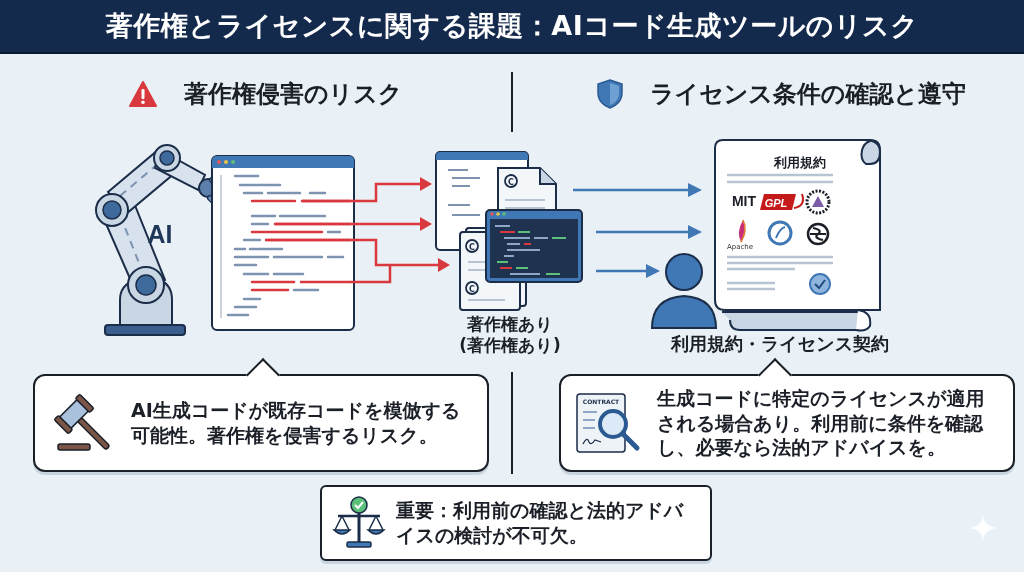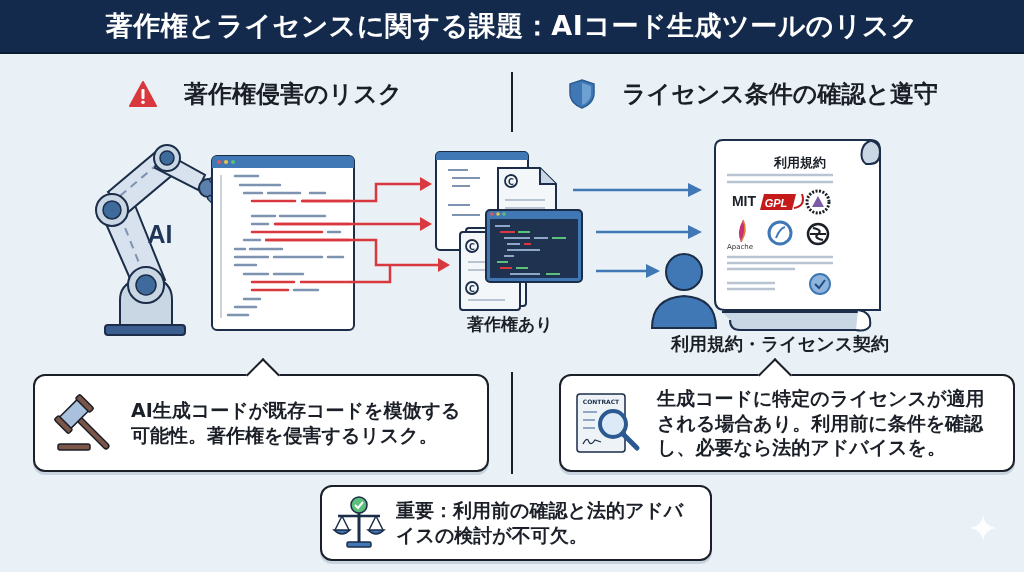--- a/index.html
+++ b/index.html
@@ -16,41 +16,41 @@
     border-bottom: 2px solid #0b1a33;
   }
   .title-bar h1 {
     margin: 12px; color: #ffffff; font-size: 27px; font-weight: bold; letter-spacing: 0.5px;
   }
   .section-heading {
     position: absolute; top: 78px; display: flex; align-items: center; gap: 26px;
     font-size: 24px; font-weight: bold; color: #1b1f27;
   }
   .section-heading.left { left: 128px; }
-  .section-heading.right { left: 568px; }
+  .section-heading.right { left: 596px; }
   .divider { position: absolute; left: 511px; width: 2px; background: #1b1f27; }
   .divider.top { top: 72px; height: 60px; }
   .divider.bottom { top: 372px; height: 102px; }
 
   svg.scene { position: absolute; left: 0; top: 0; }
 
   .caption {
     position: absolute; text-align: center; font-weight: bold; color: #1b1f27; line-height: 1.25;
   }
   .caption.code { left: 430px; top: 314px; width: 160px; font-size: 17px; }
   .caption.license { left: 650px; top: 333px; width: 260px; font-size: 18px; }
 
   .callout {
     position: absolute; background: #ffffff; border: 2px solid #1b1f27; border-radius: 12px;
     box-shadow: 0 3px 0 #c7d3de;
     display: flex; align-items: center;
   }
   .callout.left { left: 33px; top: 374px; width: 452px; height: 94px; }
   .callout.right { left: 538px; top: 374px; width: 452px; height: 94px; margin-left: 21px; }
-  .callout.bottom { left: 320px; top: 485px; width: 388px; height: 72px; border-radius: 12px; }
+  .callout.bottom { left: 320px; top: 485px; width: 388px; height: 72px; border-radius: 6px; }
   .callout .icon-box { width: 96px; display: flex; justify-content: center; align-items: center; flex-shrink: 0; }
   .callout.bottom .icon-box { width: 74px; }
   .callout .text {
     font-size: 19px; font-weight: bold; line-height: 1.3; color: #1b1f27; padding-right: 12px;
   }
   .callout.bottom .text { font-size: 19px; }
   .pointer {
     position: absolute; top: -13px; width: 22px; height: 22px; background: #ffffff;
     border-left: 2px solid #1b1f27; border-top: 2px solid #1b1f27;
     transform: rotate(45deg);
@@ -276,20 +276,21 @@
   </g>
 
   <g>
     <circle cx="684" cy="272" r="18" fill="#3f78b5" stroke="#1b2d48" stroke-width="2"></circle>
     <path d="M652 328 Q652 298 684 296 Q716 298 716 328 Z" fill="#3f78b5" stroke="#1b2d48" stroke-width="2"></path>
   </g>
 </svg>
 
 <div class="caption code">
   <div>著作権あり</div>
+  <div>(著作権あり)</div>
 </div>
 <div class="caption license">利用規約・ライセンス契約</div>
 
 <div class="callout left">
   <div class="pointer"></div>
   <div class="icon-box">
     <svg width="70" height="70" viewBox="0 0 70 70">
       <rect x="10" y="56" width="32" height="6" rx="2" fill="#7a5548" stroke="#1b1f27" stroke-width="1.5"></rect>
       <line x1="32" y1="32" x2="58" y2="58" stroke="#1b1f27" stroke-width="7" stroke-linecap="round"></line>
       <line x1="32" y1="32" x2="58" y2="58" stroke="#7a5548" stroke-width="4" stroke-linecap="round"></line>

